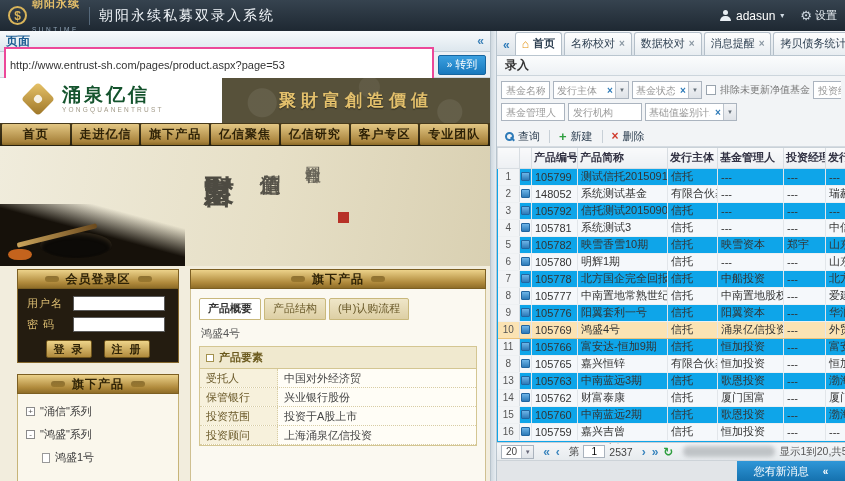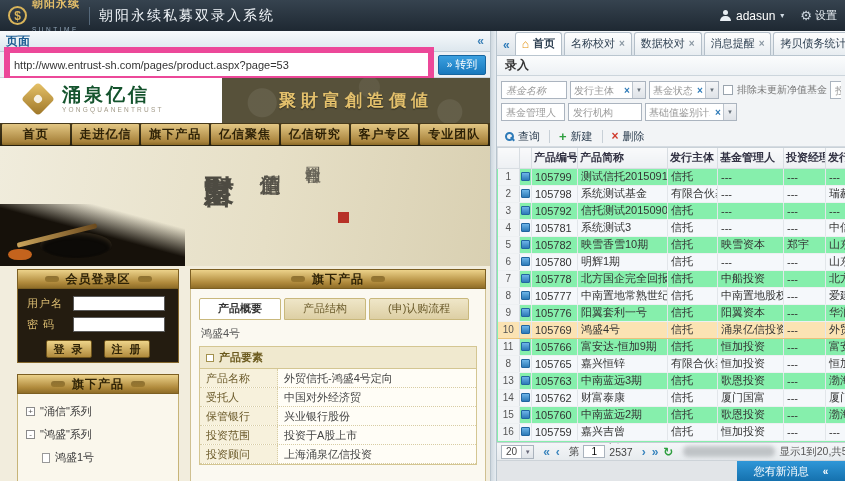--- a/index.html
+++ b/index.html
@@ -24,21 +24,21 @@
   .caret { font-size: 8px; color: #cfd9e2; }
   .settings { display: flex; align-items: center; gap: 3px; font-size: 11px; color: #e8eef3; cursor: pointer; white-space: nowrap; }
   .gear { font-size: 13px; color: #cfd9e2; }
 
   
   .left-panel { position: absolute; top: 31px; left: 0; width: 490px; bottom: 0; background: #fff; display: flex; flex-direction: column; }
   .page-header { height: 21px; flex: none; background: linear-gradient(#f7fafc,#dde7ee); border-bottom: 1px solid #bfcdd8;
     display: flex; align-items: center; justify-content: space-between; padding: 0 6px; font-size: 12px; color: #1d5e93; font-weight: bold; }
   .collapse-icon { color: #3d82b8; font-size: 12px; cursor: pointer; font-weight: bold; }
   .url-row { height: 26px; flex: none; background: #edf1f5; border-bottom: 1px solid #cdd6de; display: flex; align-items: center; gap: 4px; padding: 0 4px; }
-  .url-input { flex: 1; height: 35px; border: 6px solid #ec4899; font-size: 11px; padding: 0 4px; color: #333; font-family: inherit; }
+  .url-input { flex: 1; height: 35px; border: 2px solid #ec4899; font-size: 11px; padding: 0 4px; color: #333; font-family: inherit; }
   .go-btn { width: 48px; height: 20px; border: 1px solid #16659f; border-radius: 2px; background: linear-gradient(#3ba0e0,#1878bd);
     color: #fff; font-size: 11px; cursor: pointer; font-family: inherit; display: flex; align-items: center; justify-content: center; gap: 3px; flex: none; }
   .go-arrow { font-size: 10px; line-height: 1; }
 
   .site { flex: 1; position: relative; overflow: hidden; background: #f2eddd; }
   .site-banner { height: 45px; background: #fff; position: relative; }
   .site-logo { position: absolute; left: 22px; top: 5px; display: flex; align-items: center; gap: 8px; }
   .logo-diamond { width: 24px; height: 24px; background: linear-gradient(135deg,#e8c46a,#9c7426); transform: rotate(45deg);
     border-radius: 4px; position: relative; flex: none; margin: 4px; }
   .logo-diamond::after { content: ""; position: absolute; left: 8px; top: 8px; width: 8px; height: 8px; background: #fff; border-radius: 50%; opacity: .85; }
@@ -87,21 +87,21 @@
   .products-box { position: absolute; left: 17px; top: 108px; width: 162px; }
   .tree-body { background: #faf7ec; border: 1px solid #c7b478; border-top: none; padding: 6px 8px 12px; font-size: 11px; color: #3a3a3a; }
   .tree-item { display: flex; align-items: center; gap: 5px; padding: 4px 0; cursor: pointer; }
   .tree-item.child { padding-left: 16px; }
   .tree-expand { width: 9px; height: 9px; border: 1px solid #8a8a8a; background: #fff; font-size: 8px; line-height: 7px; text-align: center; color: #555; flex: none; }
   .tree-doc { width: 8px; height: 10px; border: 1px solid #999; background: #fff; flex: none; }
 
   .detail-box { position: absolute; left: 190px; top: 3px; right: 4px; }
   .detail-body { background: #fbf9f1; border: 1px solid #cfc091; border-top: none; padding: 9px 8px 10px; min-height: 230px; }
   .detail-tabs { display: flex; gap: 3px; margin-bottom: 6px; }
-  .dtab { padding: 2px 18px 3px; font-size: 11px; border: 1px solid #c9b87c; background: linear-gradient(#efe6c8,#ddcfa4);
+  .dtab { padding: 2px 8px 3px; font-size: 11px; border: 1px solid #c9b87c; background: linear-gradient(#efe6c8,#ddcfa4);
     color: #6a5a2a; border-radius: 2px 2px 0 0; cursor: pointer; white-space: nowrap; }
   .dtab.active { background: #fff; color: #333; font-weight: bold; }
   .product-name { font-size: 11px; color: #555; margin: 2px 0 5px 2px; }
   .spec-box { border: 1px solid #d4c692; background: #fffdf6; }
   .spec-head { background: #f0e9cf; border-bottom: 1px solid #d4c692; padding: 3px 6px; font-size: 11px; font-weight: bold;
     color: #6b5a1e; display: flex; align-items: center; gap: 5px; }
   .spec-square { width: 8px; height: 8px; border: 1px solid #a3914e; background: #fff; flex: none; }
   .spec-row { display: flex; border-bottom: 1px dotted #d8cda4; height: 19px; align-items: stretch; font-size: 11px; }
   .spec-label { width: 78px; flex: none; padding: 0 6px; color: #6b5a2a; background: #f7f1dc; display: flex; align-items: center;
     border-right: 1px dotted #d8cda4; }
@@ -123,40 +123,40 @@
   .home-icon { color: #e2920f; font-size: 12px; line-height: 1; }
   .tab-close { color: #8b98a3; font-size: 10px; font-weight: bold; cursor: pointer; line-height: 1; }
 
   .entry-header { flex: none; height: 20px; background: linear-gradient(#fbfcfd,#edf1f4); border-bottom: 1px solid #ccd5dc;
     font-size: 12px; font-weight: bold; color: #333; display: flex; align-items: center; padding: 0 8px; }
 
   .filters { flex: none; padding: 5px 4px 1px; background: #f2f4f6; }
   .f-row { display: flex; gap: 3px; margin-bottom: 4px; align-items: center; overflow: hidden; }
   .f-input { height: 18px; border: 1px solid #abb4bf; font-size: 10px; padding: 0 4px; color: #444; font-family: inherit; background: #fff; flex: none; }
   .f-input::placeholder, .combo input::placeholder { color: #999; }
-  .fw-a { width: 66px; font-style: italic; } .fw-b { width: 64px; } .fw-pm { width: 46px; } .fw-org { width: 74px; }
+  .fw-a { width: 49px; } .fw-b { width: 64px; } .fw-pm { width: 46px; } .fw-org { width: 74px; }
   .combo { display: flex; align-items: center; border: 1px solid #abb4bf; background: #fff; height: 18px; flex: none; }
   .cw-issuer { width: 76px; } .cw-status { width: 70px; } .cw-base { width: 92px; }
   .combo input { border: none; height: 14px; font-size: 10px; padding: 0 3px; flex: 1; min-width: 0; font-family: inherit; }
   .combo-clear { color: #2d7ab8; font-size: 10px; font-weight: bold; width: 10px; text-align: center; cursor: pointer; flex: none; }
   .combo-dd { width: 13px; height: 16px; background: linear-gradient(#f4f5f7,#dfe3e8); border-left: 1px solid #bcc4cd; color: #66707a;
     font-size: 6px; display: flex; align-items: center; justify-content: center; cursor: pointer; flex: none; }
   .cb-wrap { display: flex; align-items: center; gap: 4px; margin-left: 1px; cursor: pointer; flex: none; }
   .cb { width: 10px; height: 10px; border: 1px solid #9aa4ae; background: #fff; flex: none; }
   .cb-label { font-size: 10px; color: #777; white-space: nowrap; }
 
   .toolbar { flex: none; height: 21px; display: flex; align-items: center; gap: 9px; padding: 0 8px; background: #f2f4f6; border-bottom: 1px solid #d5dbe1; }
   .tool-btn { display: flex; align-items: center; gap: 4px; font-size: 11px; color: #2c3e50; cursor: pointer; }
   .tool-sep { width: 1px; height: 13px; background: #c8d0d7; }
   .search-icon { width: 9px; height: 9px; border: 2px solid #2d7ab8; border-radius: 50%; position: relative; flex: none; }
   .search-icon::after { content: ""; position: absolute; width: 5px; height: 2px; background: #2d7ab8; transform: rotate(45deg); right: -3px; bottom: -1px; }
   .plus-icon { color: #2e9e3f; font-weight: bold; font-size: 13px; line-height: 1; }
   .x-icon { color: #d03a2c; font-weight: bold; font-size: 12px; line-height: 1; }
 
-  .grid-wrap { flex: 1; overflow: hidden; background: #86efac; border-top: 1px solid #c9d1d8; }
+  .grid-wrap { flex: 1; overflow: hidden; background: #0ea5e9; border-top: 1px solid #c9d1d8; }
   table.grid { border-collapse: collapse; table-layout: fixed; width: 390px; }
   .grid th { height: 20px; background: linear-gradient(#f9fafb,#edf0f3); border: 1px solid #d8dde2; border-top: none;
     font-size: 11px; color: #334; font-weight: bold; padding: 0 2px; text-align: left; white-space: nowrap; overflow: hidden; }
   .grid td { height: 17px; border-right: 1px solid #e2e6ea; border-bottom: 1px solid #edf0f2; font-size: 11px; color: #333;
     padding: 0 3px; white-space: nowrap; overflow: hidden; }
   .grid tr:nth-of-type(even) td { background: #f5f8fb; }
   td.rownum { background: #f2f4f6 !important; color: #555; text-align: center; border-right: 1px solid #d8dde2; font-size: 10px; }
   td.iconcell { text-align: center; padding: 0; }
   .row-icon { display: inline-block; width: 9px; height: 9px; background: linear-gradient(#6db5e8,#2d7ab8); border: 1px solid #2266a0; border-radius: 1px; }
   tr.selected td { background: #fbe3b3 !important; border-bottom-color: #eac27c; }
@@ -317,24 +317,20 @@
             <span class="dtab">(申)认购流程</span>
           </div>
           <div class="product-name">鸿盛4号</div>
           <div class="spec-box">
             <div class="spec-head">
               <span class="spec-square"></span>
               <span>产品要素</span>
             </div>
             <div>
 
-                <div class="spec-row">
-                  <span class="spec-label">产品名称</span>
-                  <span class="spec-value">外贸信托-鸿盛4号定向</span>
-                </div>
 
                 <div class="spec-row">
                   <span class="spec-label">受托人</span>
                   <span class="spec-value">中国对外经济贸</span>
                 </div>
 
                 <div class="spec-row">
                   <span class="spec-label">保管银行</span>
                   <span class="spec-value">兴业银行股份</span>
                 </div>
@@ -470,21 +466,21 @@
             <td>测试信托20150910</td>
             <td>信托</td>
             <td>---</td>
             <td>---</td>
             <td>---</td>
           </tr>
 
           <tr>
             <td class="rownum">2</td>
             <td class="iconcell"><span class="row-icon"></span></td>
-            <td>105798</td>
+            <td>148052</td>
             <td>系统测试基金</td>
             <td>有限合伙基金</td>
             <td>---</td>
             <td>---</td>
             <td>瑞赫</td>
           </tr>
 
           <tr>
             <td class="rownum">3</td>
             <td class="iconcell"><span class="row-icon"></span></td>

